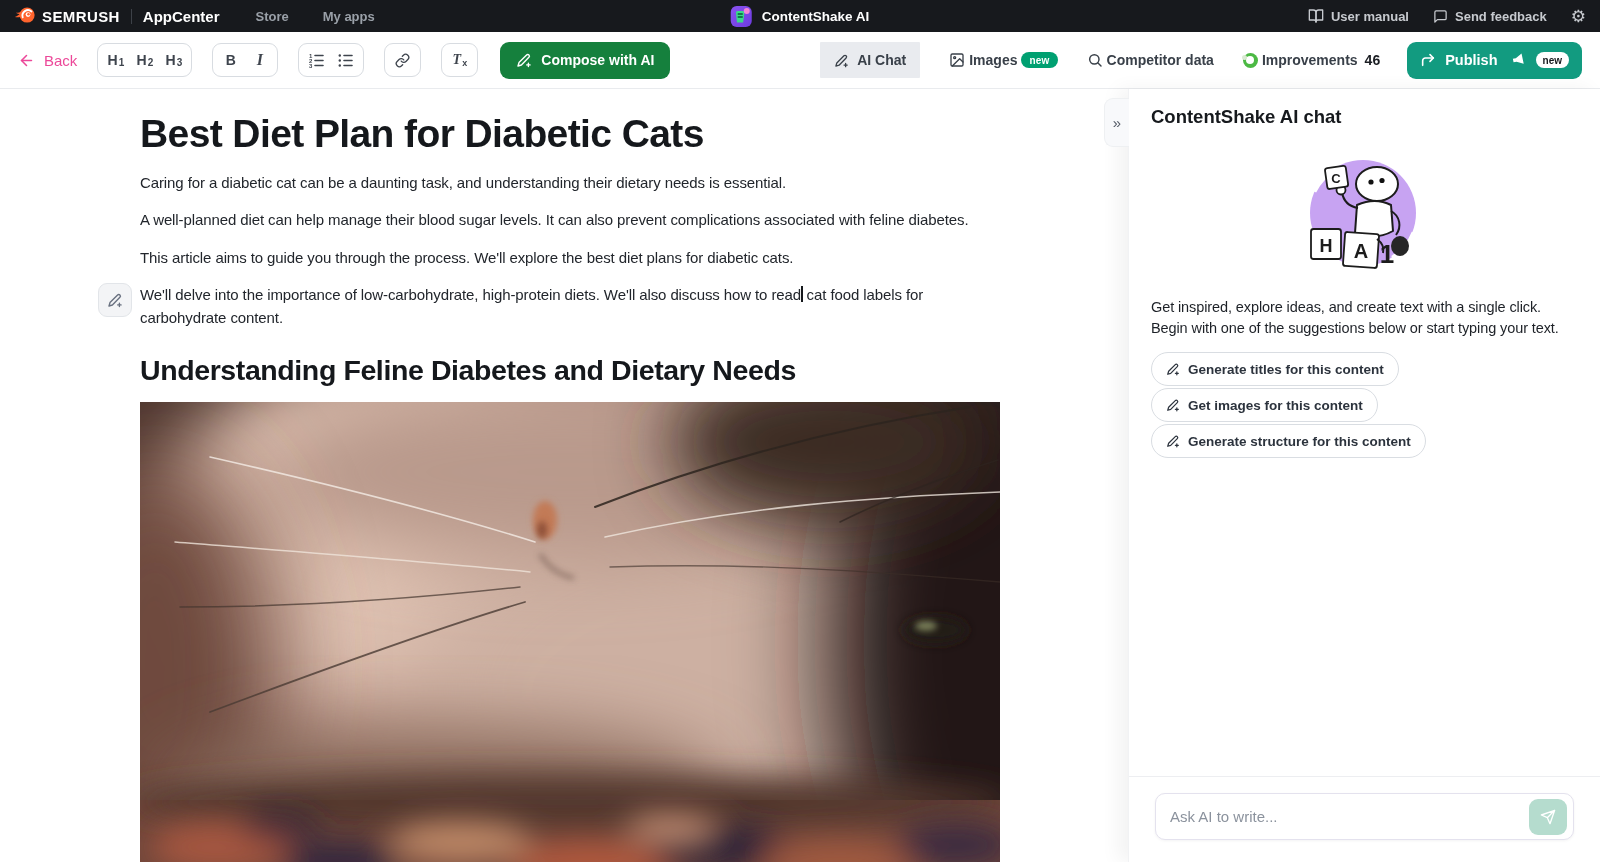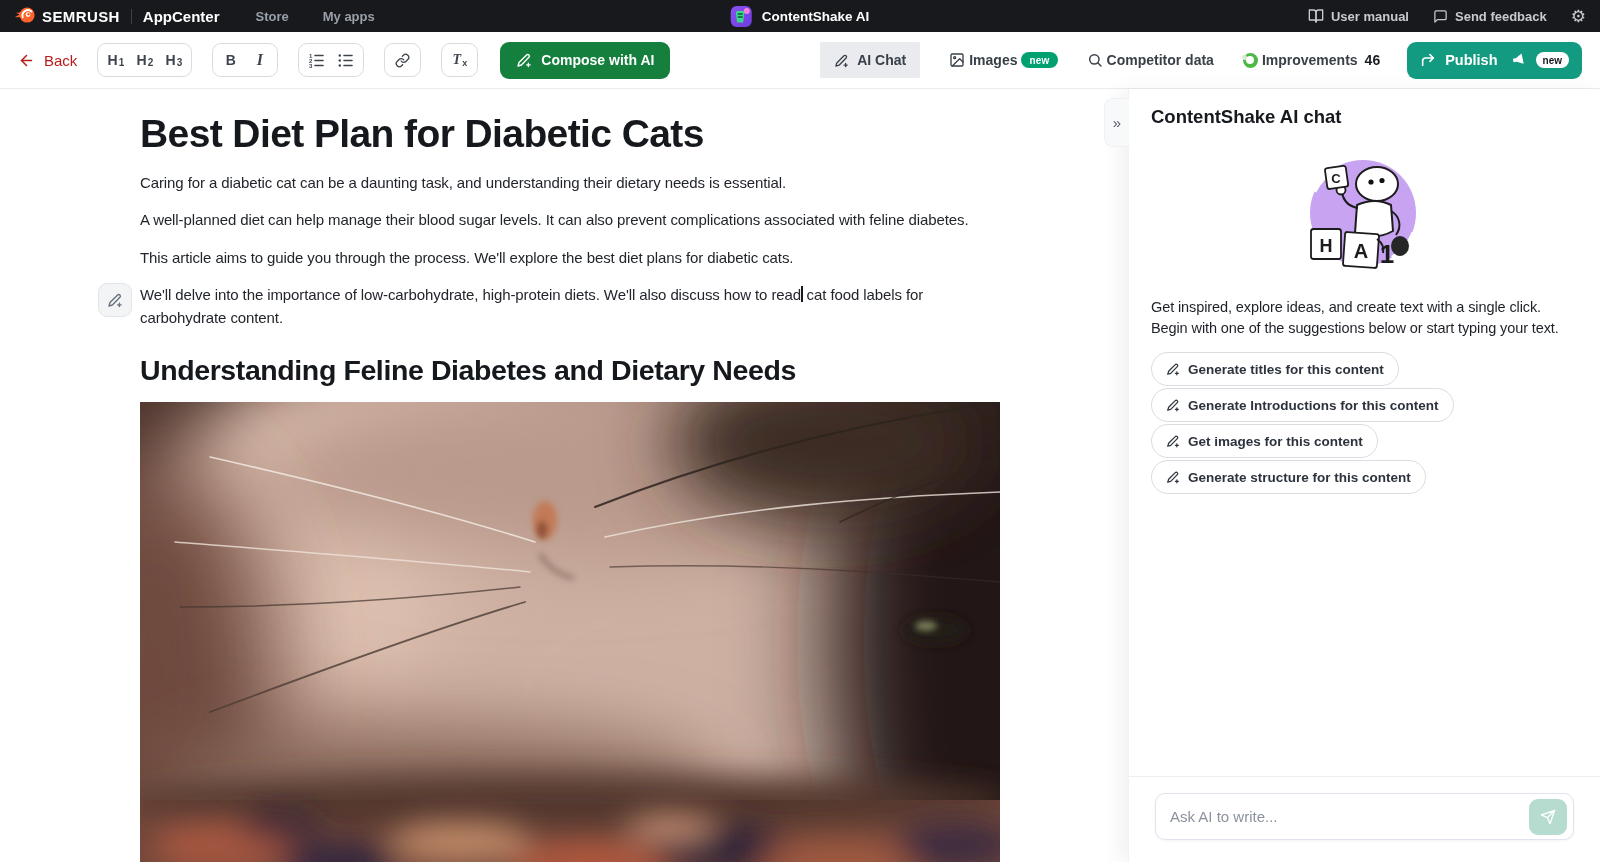--- a/index.html
+++ b/index.html
@@ -20,21 +20,21 @@
   .app-icon .doc { position:absolute; left:5px; top:5px; width:9px; height:12px; background:#39d98a; border-radius:2px; clip-path:polygon(0 0,100% 0,82% 100%,14% 100%); }
   .app-icon .doc i { position:absolute; left:2px; top:2.5px; width:5px; height:1.5px; background:#0f7a4d; display:block; box-shadow:0 3px 0 #0f7a4d; }
   .app-icon .dot { position:absolute; right:2px; top:2px; width:6.5px; height:6.5px; border-radius:50%; background:#f383d8; }
   .top-center .app-title { font-size:13.5px; font-weight:700; color:#fff; }
   .top-right { margin-left:auto; display:flex; align-items:center; gap:24px; color:#c7cacf;text-align:center; }
   .top-right .tr-item { display:flex; align-items:center; gap:7px; font-size:13px; font-weight:600; cursor:pointer; }
   .gear { font-size:17px; line-height:1; color:#c7cacf; cursor:pointer; }
 
   
   .toolbar { height:57px; border-bottom:1px solid #e9ebee; display:flex; align-items:center; padding:0 18px; background:#fff; }
-  .back { display:flex; align-items:center; gap:9px; color:#b91c1c; font-size:15px; cursor:pointer; }
+  .back { display:flex; align-items:center; gap:9px; color:#ec4899; font-size:15px; cursor:pointer; }
   .tb-group { display:flex; align-items:center; border:1px solid #d8dce1; border-radius:9px; height:34px; padding:0 3px; margin-left:20px; background:#fff; }
   .tb-group:first-of-type { margin-left:38px; }
   .tb-btn { min-width:29px; padding:0 5px; height:28px; display:flex; align-items:center; justify-content:center; color:#3e444d; font-size:14px; font-weight:700; border-radius:6px; cursor:pointer; }
   .tb-btn .hsub { font-size:10px; font-weight:700; margin-left:1px; margin-top:5px; }
   .tb-btn.italic { font-family:"Liberation Serif", serif; font-style:italic; font-size:16px; font-weight:600; }
   .tb-btn.clearfmt { font-family:"Liberation Serif", serif; font-style:italic; font-weight:600; }
   .tb-btn.clearfmt .hsub { font-style:normal; font-family:"Liberation Sans",sans-serif; font-size:9px; }
   .compose { margin-left:22px; display:flex; align-items:center; gap:9px; background:#15803d; color:#fff; font-weight:700; font-size:14px; height:37px; padding:0 16px; border-radius:9px; cursor:pointer; }
   .tbar-spacer { flex:1; }
   .ai-chat-btn { background:#e9ebef; border-radius:1px; height:36px; padding:0 14px; display:flex; align-items:center; gap:8px; color:#394049; font-size:14px; font-weight:600; cursor:pointer; }
@@ -370,27 +370,20 @@
                 <path d="M2 14l1-3.4 7.6-7.6a1.6 1.6 0 0 1 2.3 2.3L5.4 13z"></path>
                 <path d="M12.4 11.2v3.4M10.7 12.9h3.4"></path>
               </svg>
             <span>Generate titles for this content</span>
           </div>
           <div class="pill">
             <svg class="icon" width="14" height="14" viewBox="0 0 16 16" fill="none" stroke="currentColor" stroke-width="1.4" stroke-linecap="round" stroke-linejoin="round">
                 <path d="M2 14l1-3.4 7.6-7.6a1.6 1.6 0 0 1 2.3 2.3L5.4 13z"></path>
                 <path d="M12.4 11.2v3.4M10.7 12.9h3.4"></path>
               </svg>
-            <span>Generate Introductions for this content</span>
-          </div>
-          <div class="pill">
-            <svg class="icon" width="14" height="14" viewBox="0 0 16 16" fill="none" stroke="currentColor" stroke-width="1.4" stroke-linecap="round" stroke-linejoin="round">
-                <path d="M2 14l1-3.4 7.6-7.6a1.6 1.6 0 0 1 2.3 2.3L5.4 13z"></path>
-                <path d="M12.4 11.2v3.4M10.7 12.9h3.4"></path>
-              </svg>
             <span>Get images for this content</span>
           </div>
           <div class="pill">
             <svg class="icon" width="14" height="14" viewBox="0 0 16 16" fill="none" stroke="currentColor" stroke-width="1.4" stroke-linecap="round" stroke-linejoin="round">
                 <path d="M2 14l1-3.4 7.6-7.6a1.6 1.6 0 0 1 2.3 2.3L5.4 13z"></path>
                 <path d="M12.4 11.2v3.4M10.7 12.9h3.4"></path>
               </svg>
             <span>Generate structure for this content</span>
           </div>
         </div>

